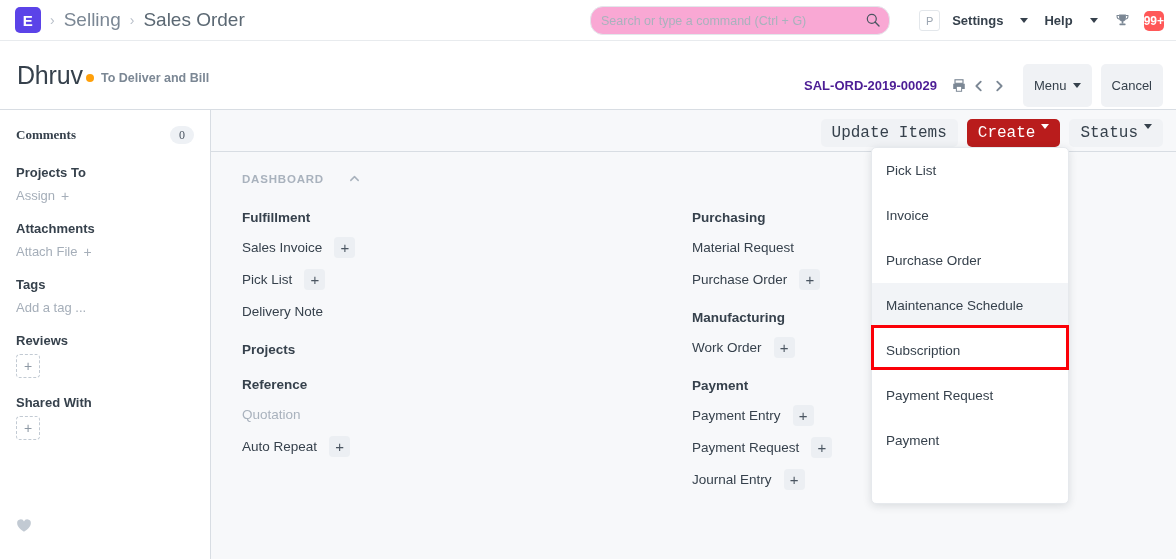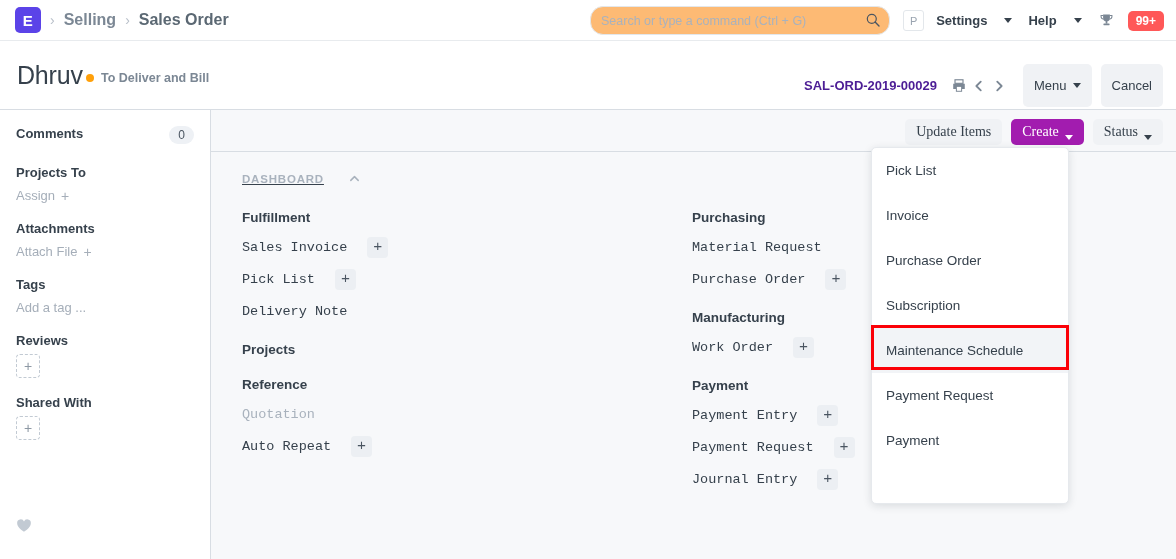--- a/index.html
+++ b/index.html
@@ -26,34 +26,34 @@
     color: #ffffff;
     font-size: 15px; font-weight: bold;
     display: flex; align-items: center; justify-content: center;
     letter-spacing: 0.5px;
   }
   .crumb-sep {
     color: #b8bfc9; font-size: 14px; margin: 0 9px;
     display: inline-block;
   }
   .crumb {
-    color: #7b8794; font-size: 16px; font-weight: bold;
+    color: #7b8794; font-size: 19px; font-weight: normal;
     text-decoration: none; white-space: nowrap;
   }
   .crumb.active { color: #5b6873; }
 
   .search-wrap {
     position: absolute; left: 590px; top: 6px;
     width: 300px; height: 29px;
   }
   .search-input {
     width: 100%; height: 100%;
     border: 1px solid #e3e7eb;
     border-radius: 13px;
-    background: #fdba74;
+    background: #f9a8d4;
     padding: 0 38px 0 10px;
     font-family: "Liberation Sans", sans-serif;
     font-size: 12.5px;
     color: #36414c;
     outline: none;
   }
   .search-input::placeholder { color: #a9b2bd; }
   .search-icon {
     position: absolute; right: 9px; top: 6px;
     width: 16px; height: 16px;
@@ -82,21 +82,21 @@
     border-left: 4px solid transparent;
     border-right: 4px solid transparent;
     border-top: 5px solid currentColor;
     display: inline-block;
   }
   .trophy-icon { width: 17px; height: 17px; margin-right: 13px; }
   .notif-badge {
     background: #ff5858; color: #ffffff;
     font-size: 12px; font-weight: bold;
     border-radius: 5px;
-    padding: 4px 8px;
+    padding: 4px 0;
     line-height: 1;
   }
 
   
   .titlebar {
     position: absolute; top: 41px; left: 0;
     width: 1176px; height: 69px;
     background: #ffffff;
     border-bottom: 1px solid #d8dde3;
   }
@@ -149,40 +149,41 @@
     background: #f7f8fa;
     border-bottom: 1px solid #d8dde3;
   }
   .actions {
     position: absolute; right: 13px; top: 9px;
     display: flex; align-items: center; gap: 9px;
   }
   .abtn {
     background: #f0f2f5;
     border: none; border-radius: 5px;
-    color: #36414c; font-size: 14px;
-    font-family: Liberation Serif, serif;
+    color: #36414c; font-size: 16px;
+    font-family: Liberation Mono, monospace;
     padding: 5px 11px;
-    display: flex; align-items: flex-end; gap: 6px;
+    display: flex; align-items: flex-start; gap: 6px;
     cursor: pointer; white-space: nowrap;
   }
   .abtn.primary { background: #3300ee; color: #ffffff; }
 
   
   .sidebar {
     position: absolute; top: 110px; left: 0;
     width: 211px; height: 449px;
     background: #ffffff;
     border-right: 1px solid #d8dde3;
     padding: 16px 16px 0 16px;
     overflow: hidden;
   }
   .side-row {
-    display: flex; justify-content: space-between;
+    display: flex; align-items: center; justify-content: space-between;
     margin-bottom: 21px;
+    font-family: Liberation Serif, serif;
   }
   .side-head {
     font-size: 13px; font-weight: bold; color: #36414c;
   }
   .count-pill {
     background: #eef1f5; color: #4a5561;
     font-size: 12px; border-radius: 10px;
     padding: 3px 9px; line-height: 1;
   }
   .side-block { margin-bottom: 17px; }
@@ -208,42 +209,42 @@
 
   
   .main {
     position: absolute; top: 152px; left: 211px;
     width: 965px; height: 407px;
     background: #f7f8fa;
     overflow: hidden;
   }
   .section-title {
     position: absolute; left: 31px; top: 20px;
-    display: flex; align-items: center; gap: 24px; text-decoration: underline;
+    display: flex; align-items: center; gap: 24px;
   }
   .section-title-text {
     font-size: 11.5px; font-weight: bold; color: #a9b2bd;
     letter-spacing: 0.8px;
   }
   .chevron-up { width: 13px; height: 13px; }
 
   .cols {
     position: absolute; left: 31px; top: 58px;
     width: 900px;
     display: flex; gap: 0;
   }
   .col { width: 457px; }
   .group { margin-bottom: 20px; }
   .group-title {
     font-size: 13.5px; font-weight: bold; color: #36414c;
     margin-bottom: 12px;
   }
   .link-row {
-    display: flex; align-items: center; gap: 20px;
-    margin-bottom: 11px; height: 21px; font-family: Liberation Mono, monospace;
+    display: flex; align-items: center; gap: 12px;
+    margin-bottom: 11px; height: 21px;
   }
   .link-txt {
     font-size: 13.5px; color: #36414c; cursor: pointer;
     white-space: nowrap;
   }
   .link-txt.muted { color: #a9b2bd; }
   .plus-box {
     width: 21px; height: 21px;
     background: #eceff3;
     border-radius: 4px;
@@ -354,21 +355,21 @@
       <span>Cancel</span>
     </button>
   </div>
 </div>
 
 <div class="actionbar">
   <div class="actions">
     <button class="abtn">
       <span>Update Items</span>
     </button>
-    <button class="abtn primary" style="background: #a21caf;">
+    <button class="abtn primary" style="background: #b91c1c;">
       <span>Create</span>
       <span class="caret"></span>
     </button>
     <button class="abtn">
       <span>Status</span>
       <span class="caret"></span>
     </button>
   </div>
 </div>
 
@@ -487,18 +488,18 @@
           </div>
         </div>
       </div>
   </div>
 </div>
 
 <div class="dropdown" id="create-dropdown">
     <div class="dd-item">Pick List</div>
     <div class="dd-item">Invoice</div>
     <div class="dd-item">Purchase Order</div>
+    <div class="dd-item selected">Maintenance Schedule</div>
     <div class="dd-item">Subscription</div>
-    <div class="dd-item selected">Maintenance Schedule</div>
     <div class="dd-item">Payment Request</div>
     <div class="dd-item">Payment</div>
   </div>
 <div class="highlight-box" style="border-color: rgb(251, 0, 7);"></div>
 
 </body></html>

